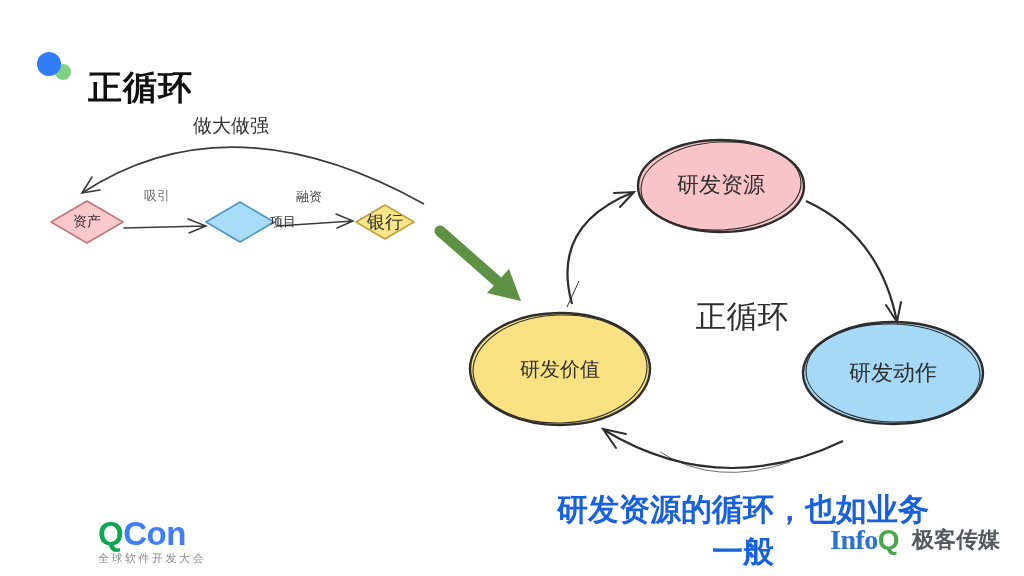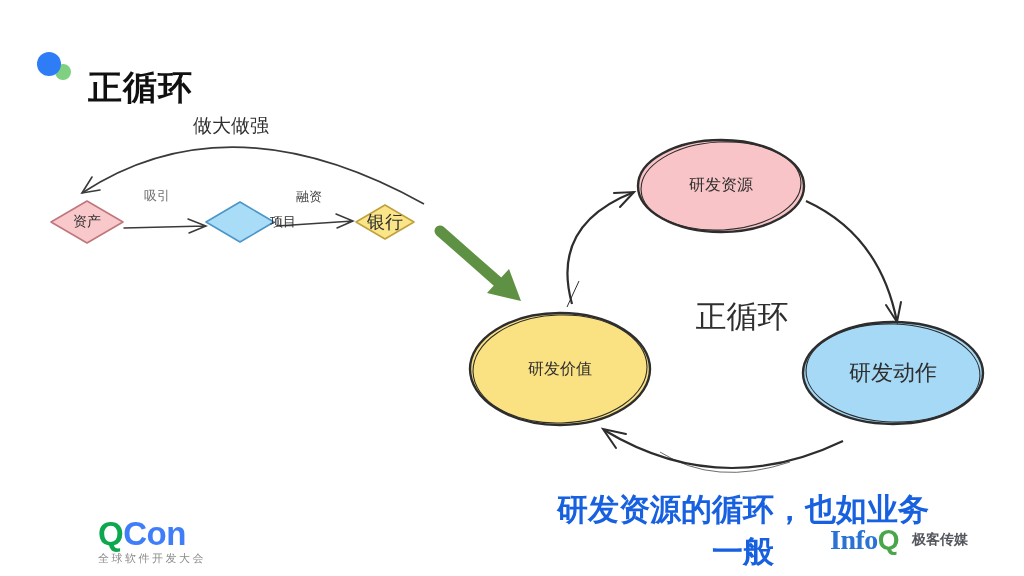--- a/index.html
+++ b/index.html
@@ -26,43 +26,43 @@
     font-size:34px; font-weight:700; color:#101010; letter-spacing:1px;
   }
   
   .sketch { color:#2f2f2f; }
   .loop-label   { left:231px; top:126px; font-size:19px; }
   .edge-label-1 { left:157px; top:196px; font-size:13px; color:#737373; }
   .edge-label-2 { left:309px; top:197px; font-size:13px; color:#444; }
   .node-assets  { left:87px;  top:222px; font-size:14px; }
   .node-project { left:240px; top:222px; font-size:13px;margin-left:43px; }
   .node-bank    { left:385px; top:222px; font-size:18px; }
-  .cyc-top    { left:721px; top:185px; font-size:16px; }
+  .cyc-top    { left:721px; top:185px; font-size:22px; }
   .cyc-right  { left:893px; top:373px; font-size:22px; }
-  .cyc-left   { left:560px; top:369px; font-size:16px;text-align:right; }
+  .cyc-left   { left:560px; top:369px; font-size:20px;text-align:right; }
   .cyc-center { left:742px; top:317px; font-size:31px; }
   
   .caption {
     position:absolute; left:543px; top:489px; width:400px; z-index:2;
     text-align:center; font-size:31px; font-weight:700; color:#1760e0;
   }
   
   .qcon { position:absolute; left:98px; top:517px; z-index:2; line-height:1; }
   .qcon-word { font-size:33px; font-weight:800; letter-spacing:-0.5px; }
   .qcon-q   { color:#0da750; }
   .qcon-con { color:#3f7ef8; }
   .qcon-sub { margin-top:3px; font-size:11px; color:#8c8c8c; letter-spacing:2.5px; }
   .infoq {
     position:absolute; left:830px; top:524px; z-index:2;
     display:flex; align-items:center;
   }
   .infoq-word { font-size:28px; font-weight:800; letter-spacing:-0.5px; }
   .infoq-info { color:#2a72d4;font-family:Liberation Serif, serif; }
   .infoq-q    { color:#4aa64a; }
-  .infoq-brand { margin-left:13px; font-size:14px; font-weight:600; color:#54575d; }
+  .infoq-brand { margin-left:13px; font-size:22px; font-weight:600; color:#54575d; }
 </style>
 </head>
 <body>
 
 <div class="slide">
 
   <svg class="layer-svg" viewBox="0 0 1024 576">
 
     <path d="M 82 193 Q 230 96 424 204" fill="none" stroke="#3a3a3a" stroke-width="1.6"></path>
     <path d="M 100 190 L 82 193 L 92 177" fill="none" stroke="#3a3a3a" stroke-width="1.6" stroke-linecap="round"></path>

